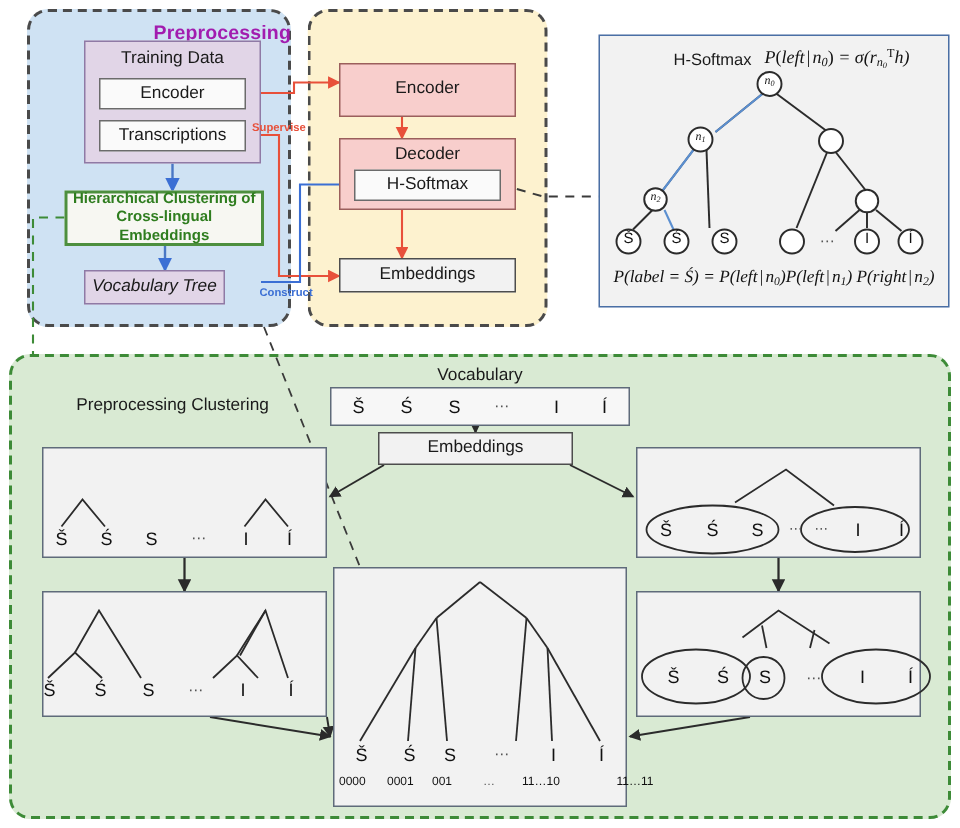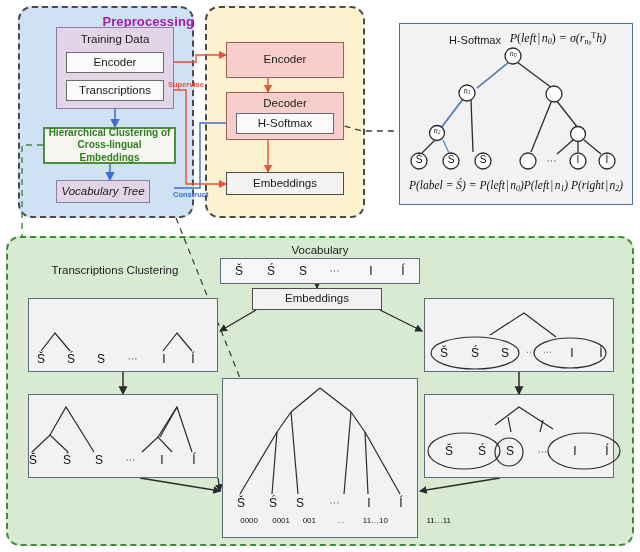--- a/index.html
+++ b/index.html
@@ -176,21 +176,21 @@
     position: absolute;
     font-size: 12px;
     color: #111111;
     text-align: center;
     font-family: "Liberation Sans", sans-serif;
   }
   .code {
     position: absolute;
     font-size: 8px;
     color: #111111;
-    text-align: right;
+    text-align: left;
     font-family: "Liberation Sans", sans-serif;
     white-space: nowrap;
   }
   .dots { color: #555; letter-spacing: 1px; }
 
   svg.overlay {
     position: absolute;
     left: 0; top: 0;
     width: 640px; height: 552px;
     pointer-events: none;
@@ -365,21 +365,21 @@
   <div class="abs token" style="left:260px;top:264px;width:22px;">Ś</div>
   <div class="abs token" style="left:292px;top:264px;width:22px;">S</div>
   <div class="abs token dots" style="left:324px;top:265px;width:22px;font-size:10px;">⋯</div>
   <div class="abs token" style="left:360px;top:264px;width:22px;">I</div>
   <div class="abs token" style="left:392px;top:264px;width:22px;">Í</div>
 
   <div class="abs box box-plain" id="embeddings-box">
     <span>Embeddings</span>
   </div>
 
-  <div class="abs sectitle" id="agglomerative-title">Transcriptions Clustering</div>
+  <div class="abs sectitle" id="agglomerative-title">Preprocessing Clustering</div>
 
   <div class="abs panelbox" id="agg-box-1"></div>
   <svg class="overlay">
     <g stroke="#2b2b2b" stroke-width="1.2" fill="none">
       <path d="M41,351 L55,333 L70,351"></path>
       <path d="M163,351 L177,333 L192,351"></path>
     </g>
   </svg>
   <div class="abs token" style="left:32px;top:352px;width:18px;">Š</div>
   <div class="abs token" style="left:62px;top:352px;width:18px;">Ś</div>

